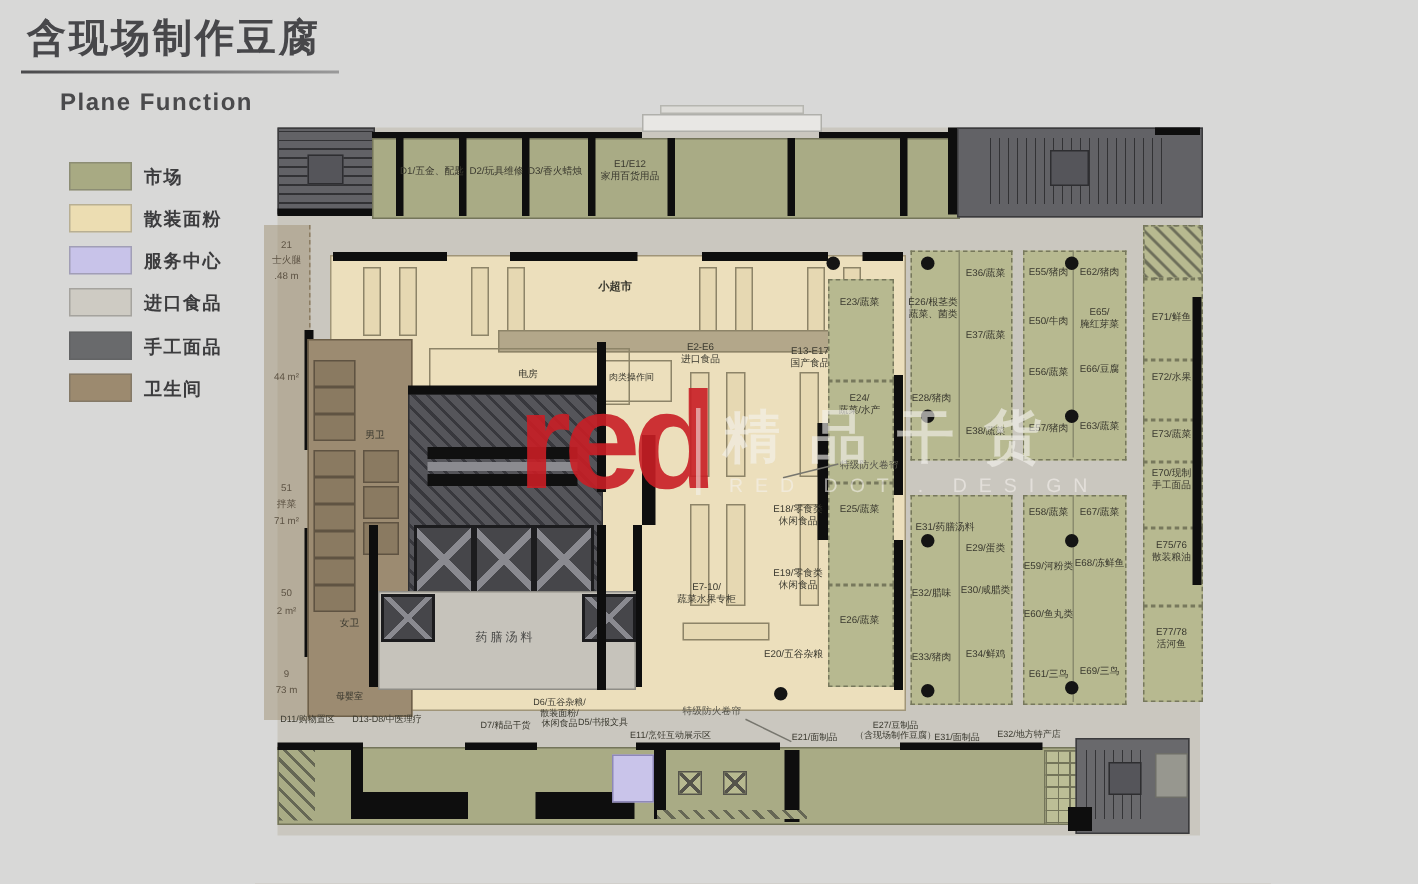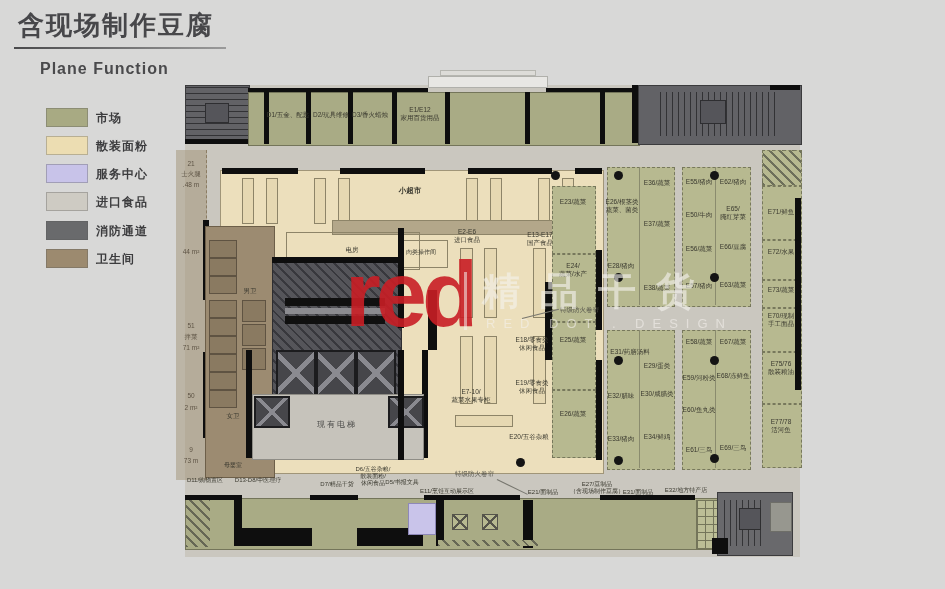--- a/index.html
+++ b/index.html
@@ -65,21 +65,21 @@
 <div class="abs lg-row" style="top:164px">
   <span class="lg-sw" style="background:#c8c3e9"></span>
   <span class="lg-lb">服务中心</span>
 </div>
 <div class="abs lg-row" style="top:192px">
   <span class="lg-sw" style="background:#cecbc3"></span>
   <span class="lg-lb">进口食品</span>
 </div>
 <div class="abs lg-row" style="top:221px">
   <span class="lg-sw" style="background:#696a6c"></span>
-  <span class="lg-lb">消防通道</span>
+  <span class="lg-lb">手工面品</span>
 </div>
 <div class="abs lg-row" style="top:249px">
   <span class="lg-sw" style="background:#9c8a6f"></span>
   <span class="lg-lb">卫生间</span>
 </div>
 
 <div class="abs" style="left:0;top:0;width:945px;height:589px;">
 
   <div class="abs base" style="left:185px;top:85px;width:615px;height:472px;"></div>
 
@@ -175,21 +175,21 @@
 
   <div class="abs elv" style="left:276px;top:350px;width:36px;height:42px;"></div>
   <div class="abs elv" style="left:316px;top:350px;width:36px;height:42px;"></div>
   <div class="abs elv" style="left:356px;top:350px;width:36px;height:42px;"></div>
   <div class="abs wall" style="left:246px;top:350px;width:6px;height:108px;"></div>
   <div class="abs wall" style="left:422px;top:350px;width:6px;height:108px;"></div>
 
   <div class="abs" style="left:252px;top:394px;width:170px;height:64px;background:#c6c3bb;border:1px solid #8f8d86;"></div>
   <div class="abs elv" style="left:254px;top:396px;width:32px;height:28px;"></div>
   <div class="abs elv" style="left:388px;top:396px;width:32px;height:28px;"></div>
-  <div class="abs lbl" style="left:337px;top:420px;font-size:8px;letter-spacing:2px;color:#4a4a48;">现有电梯</div>
+  <div class="abs lbl" style="left:337px;top:420px;font-size:8px;letter-spacing:2px;color:#4a4a48;">药膳汤料</div>
 
   <div class="abs rack" style="left:460px;top:248px;width:11px;height:68px;"></div>
   <div class="abs rack" style="left:484px;top:248px;width:11px;height:68px;"></div>
   <div class="abs rack" style="left:533px;top:248px;width:11px;height:68px;"></div>
   <div class="abs rack" style="left:557px;top:248px;width:11px;height:68px;"></div>
   <div class="abs rack" style="left:460px;top:336px;width:11px;height:66px;"></div>
   <div class="abs rack" style="left:484px;top:336px;width:11px;height:66px;"></div>
   <div class="abs rack" style="left:533px;top:336px;width:11px;height:66px;"></div>
   <div class="abs rack" style="left:455px;top:415px;width:56px;height:10px;"></div>
   <div class="abs wall" style="left:428px;top:290px;width:9px;height:60px;"></div>

